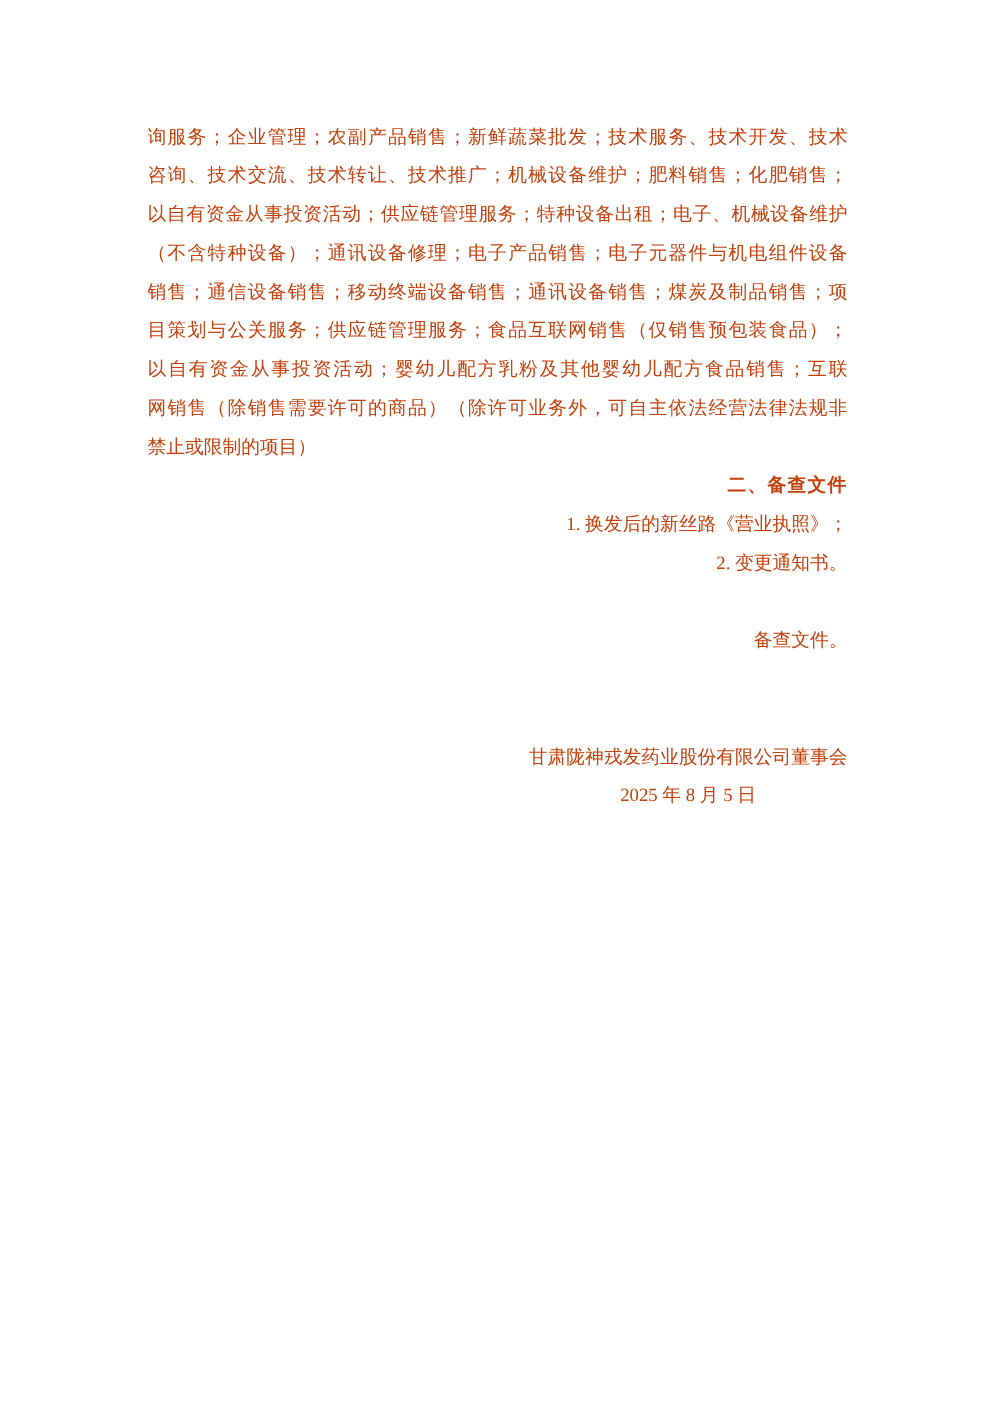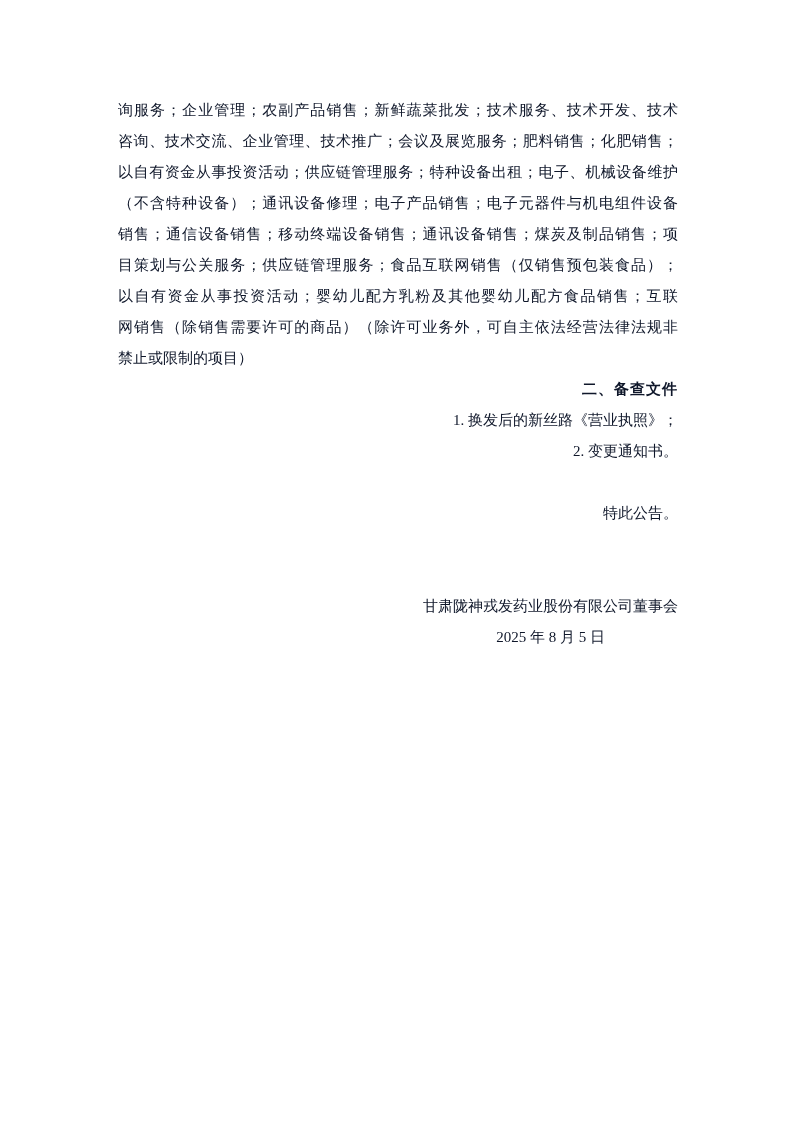--- a/index.html
+++ b/index.html
@@ -7,21 +7,21 @@
     padding: 0;
     background: #ffffff;
   }
   .page {
     position: relative;
     width: 794px;
     height: 1122px;
     background: #ffffff;
     overflow: hidden;
     font-family: "Liberation Serif", "DejaVu Serif", serif;
-    color: #0f172a;
+    color: #c2410c;
   }
   .content {
     position: absolute;
     top: 95px;
     left: 118px;
     width: 560px;
     font-size: 15px;
     line-height: 31px;
   }
   .line {
@@ -68,35 +68,35 @@
     white-space: nowrap;
   }
 </style>
 </head>
 <body>
 
 <div class="page">
   <div class="content">
 
     <div class="line just">询服务；企业管理；农副产品销售；新鲜蔬菜批发；技术服务、技术开发、技术</div>
-    <div class="line just">咨询、技术交流、企业管理、技术推广；会议及展览服务；肥料销售；化肥销售；</div>
+    <div class="line just">咨询、技术交流、技术转让、技术推广；机械设备维护；肥料销售；化肥销售；</div>
     <div class="line just">以自有资金从事投资活动；供应链管理服务；特种设备出租；电子、机械设备维护</div>
     <div class="line just">（不含特种设备）；通讯设备修理；电子产品销售；电子元器件与机电组件设备</div>
     <div class="line just">销售；通信设备销售；移动终端设备销售；通讯设备销售；煤炭及制品销售；项</div>
     <div class="line just">目策划与公关服务；供应链管理服务；食品互联网销售（仅销售预包装食品）；</div>
     <div class="line just">以自有资金从事投资活动；婴幼儿配方乳粉及其他婴幼儿配方食品销售；互联</div>
     <div class="line just">网销售（除销售需要许可的商品）（除许可业务外，可自主依法经营法律法规非</div>
     <div class="line plain">禁止或限制的项目）</div>
 
     <div class="line indent heading">二、备查文件</div>
 
     <div class="line indent">1. 换发后的新丝路《营业执照》；</div>
     <div class="line indent">2. 变更通知书。</div>
 
-    <div class="line indent closing">特此公告。</div>
+    <div class="line indent closing">备查文件。</div>
 
     <div class="signature">
       <span class="signature-inner">
         <span class="company">甘肃陇神戎发药业股份有限公司董事会</span>
         <span class="date">2025 年 8 月 5 日</span>
       </span>
     </div>
 
   </div>
 </div>

